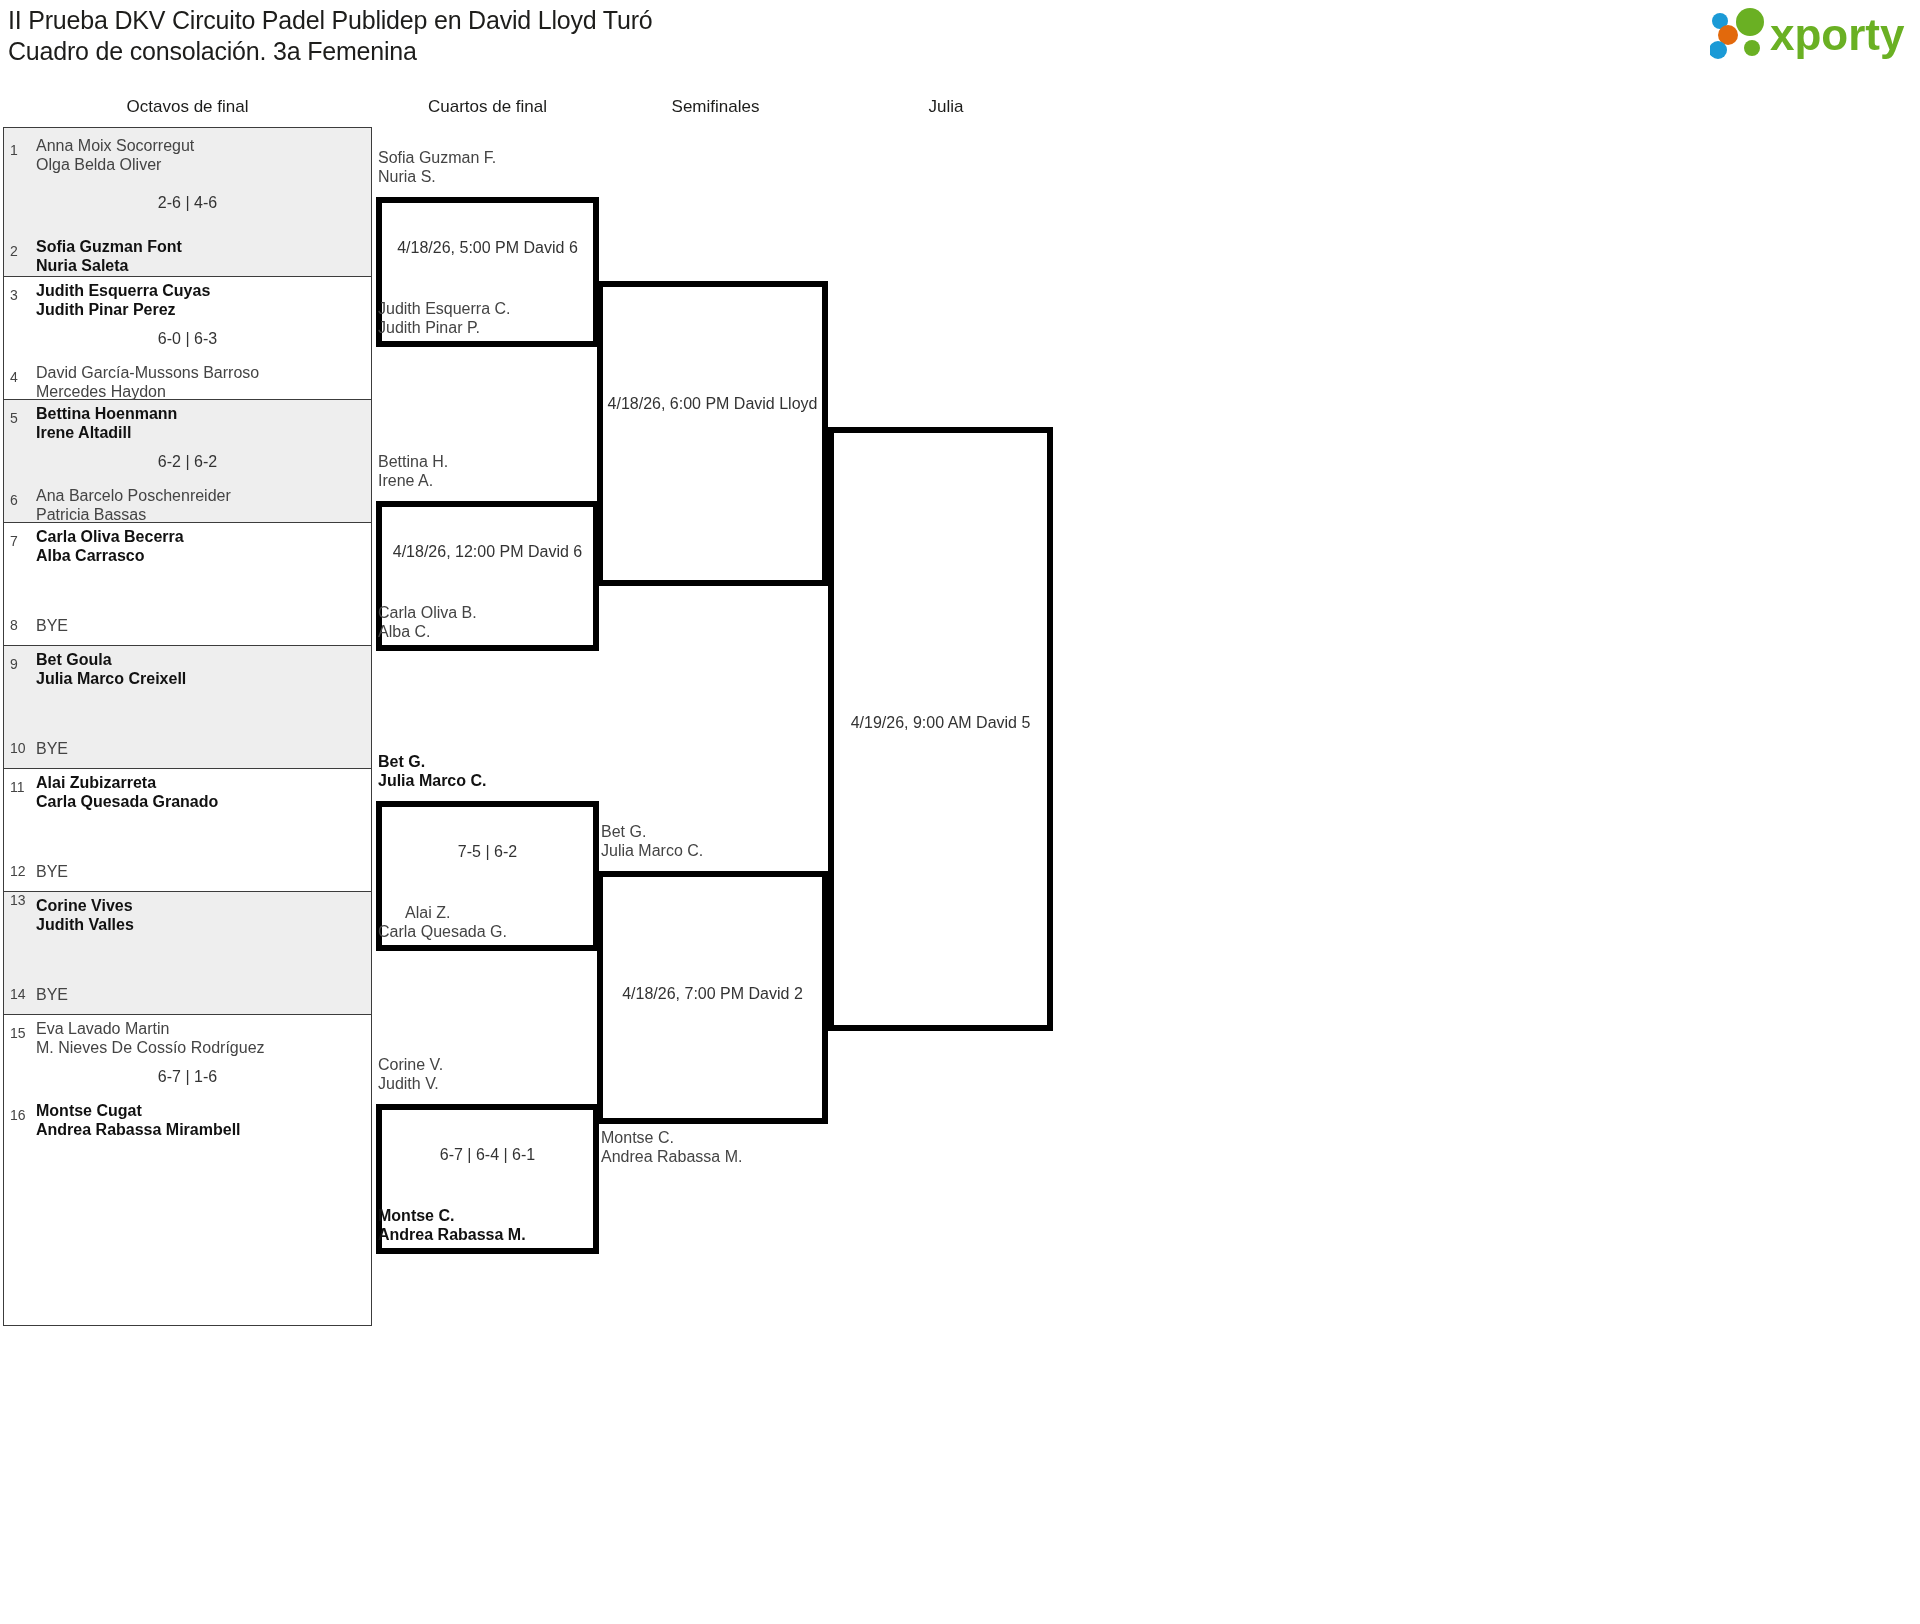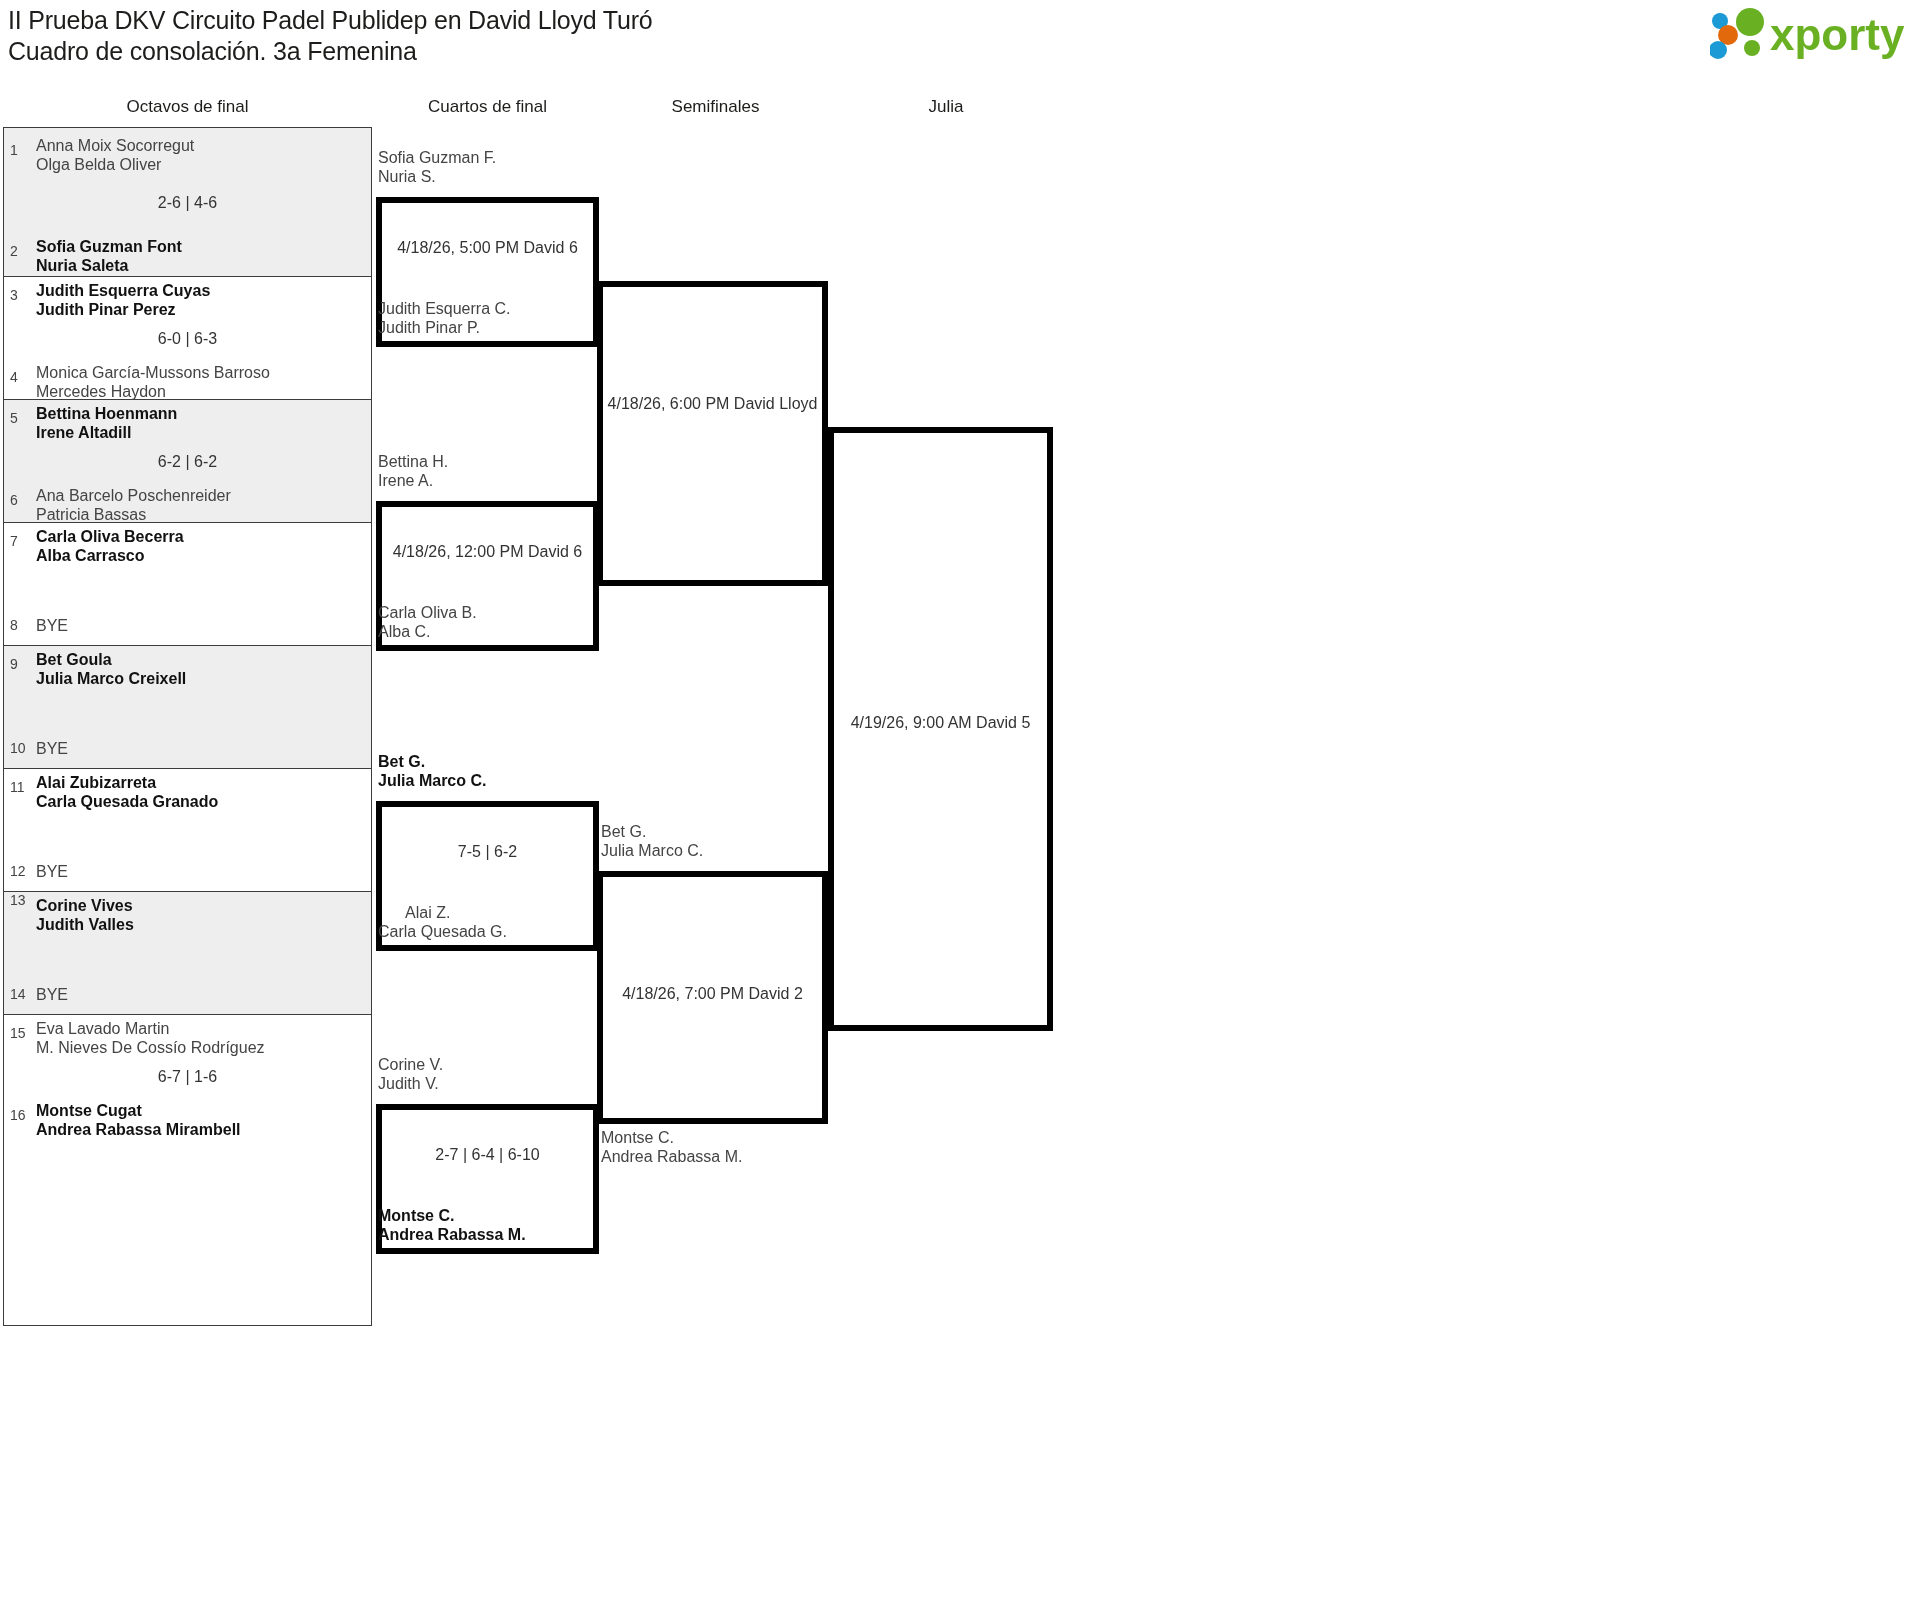--- a/index.html
+++ b/index.html
@@ -98,21 +98,21 @@
     <div class="team win" style="top:109px;">Sofia Guzman Font</div>
     <div class="team win" style="top:128px;">Nuria Saleta</div>
   </div>
 
   <div class="oct-match" style="top:149px;height:123px;">
     <div class="seed" style="top:10px;">3</div>
     <div class="team win" style="top:4px;">Judith Esquerra Cuyas</div>
     <div class="team win" style="top:23px;">Judith Pinar Perez</div>
     <div class="oct-score" style="top:53px;">6-0 | 6-3</div>
     <div class="seed" style="top:92px;">4</div>
-    <div class="team" style="top:86px;">Monica García-Mussons Barroso</div>
+    <div class="team" style="top:86px;">David García-Mussons Barroso</div>
     <div class="team" style="top:105px;">Mercedes Haydon</div>
   </div>
 
   <div class="oct-match shaded" style="top:272px;height:123px;">
     <div class="seed" style="top:10px;">5</div>
     <div class="team win" style="top:4px;">Bettina Hoenmann</div>
     <div class="team win" style="top:23px;">Irene Altadill</div>
     <div class="oct-score" style="top:53px;">6-2 | 6-2</div>
     <div class="seed" style="top:92px;">6</div>
     <div class="team" style="top:86px;">Ana Barcelo Poschenreider</div>
@@ -182,21 +182,21 @@
 <div class="slot win" style="left:378px;top:771px;">Julia Marco C.</div>
 <div class="bx" style="left:376px;top:801px;width:223px;height:150px;">
   <div class="bx-label" style="top:36px;">7-5 | 6-2</div>
 </div>
 <div class="slot" style="left:378px;top:903px;padding-left:27px;">Alai Z.</div>
 <div class="slot" style="left:378px;top:922px;">Carla Quesada G.</div>
 
 <div class="slot" style="left:378px;top:1055px;">Corine V.</div>
 <div class="slot" style="left:378px;top:1074px;">Judith V.</div>
 <div class="bx" style="left:376px;top:1104px;width:223px;height:150px;">
-  <div class="bx-label" style="top:36px;">2-7 | 6-4 | 6-10</div>
+  <div class="bx-label" style="top:36px;">6-7 | 6-4 | 6-1</div>
 </div>
 <div class="slot win" style="left:378px;top:1206px;">Montse C.</div>
 <div class="slot win" style="left:378px;top:1225px;">Andrea Rabassa M.</div>
 
 <div class="bx" style="left:597px;top:281px;width:231px;height:305px;">
   <div class="bx-label" style="top:108px;">4/18/26, 6:00 PM David Lloyd</div>
 </div>
 
 <div class="slot" style="left:601px;top:822px;">Bet G.</div>
 <div class="slot" style="left:601px;top:841px;">Julia Marco C.</div>

